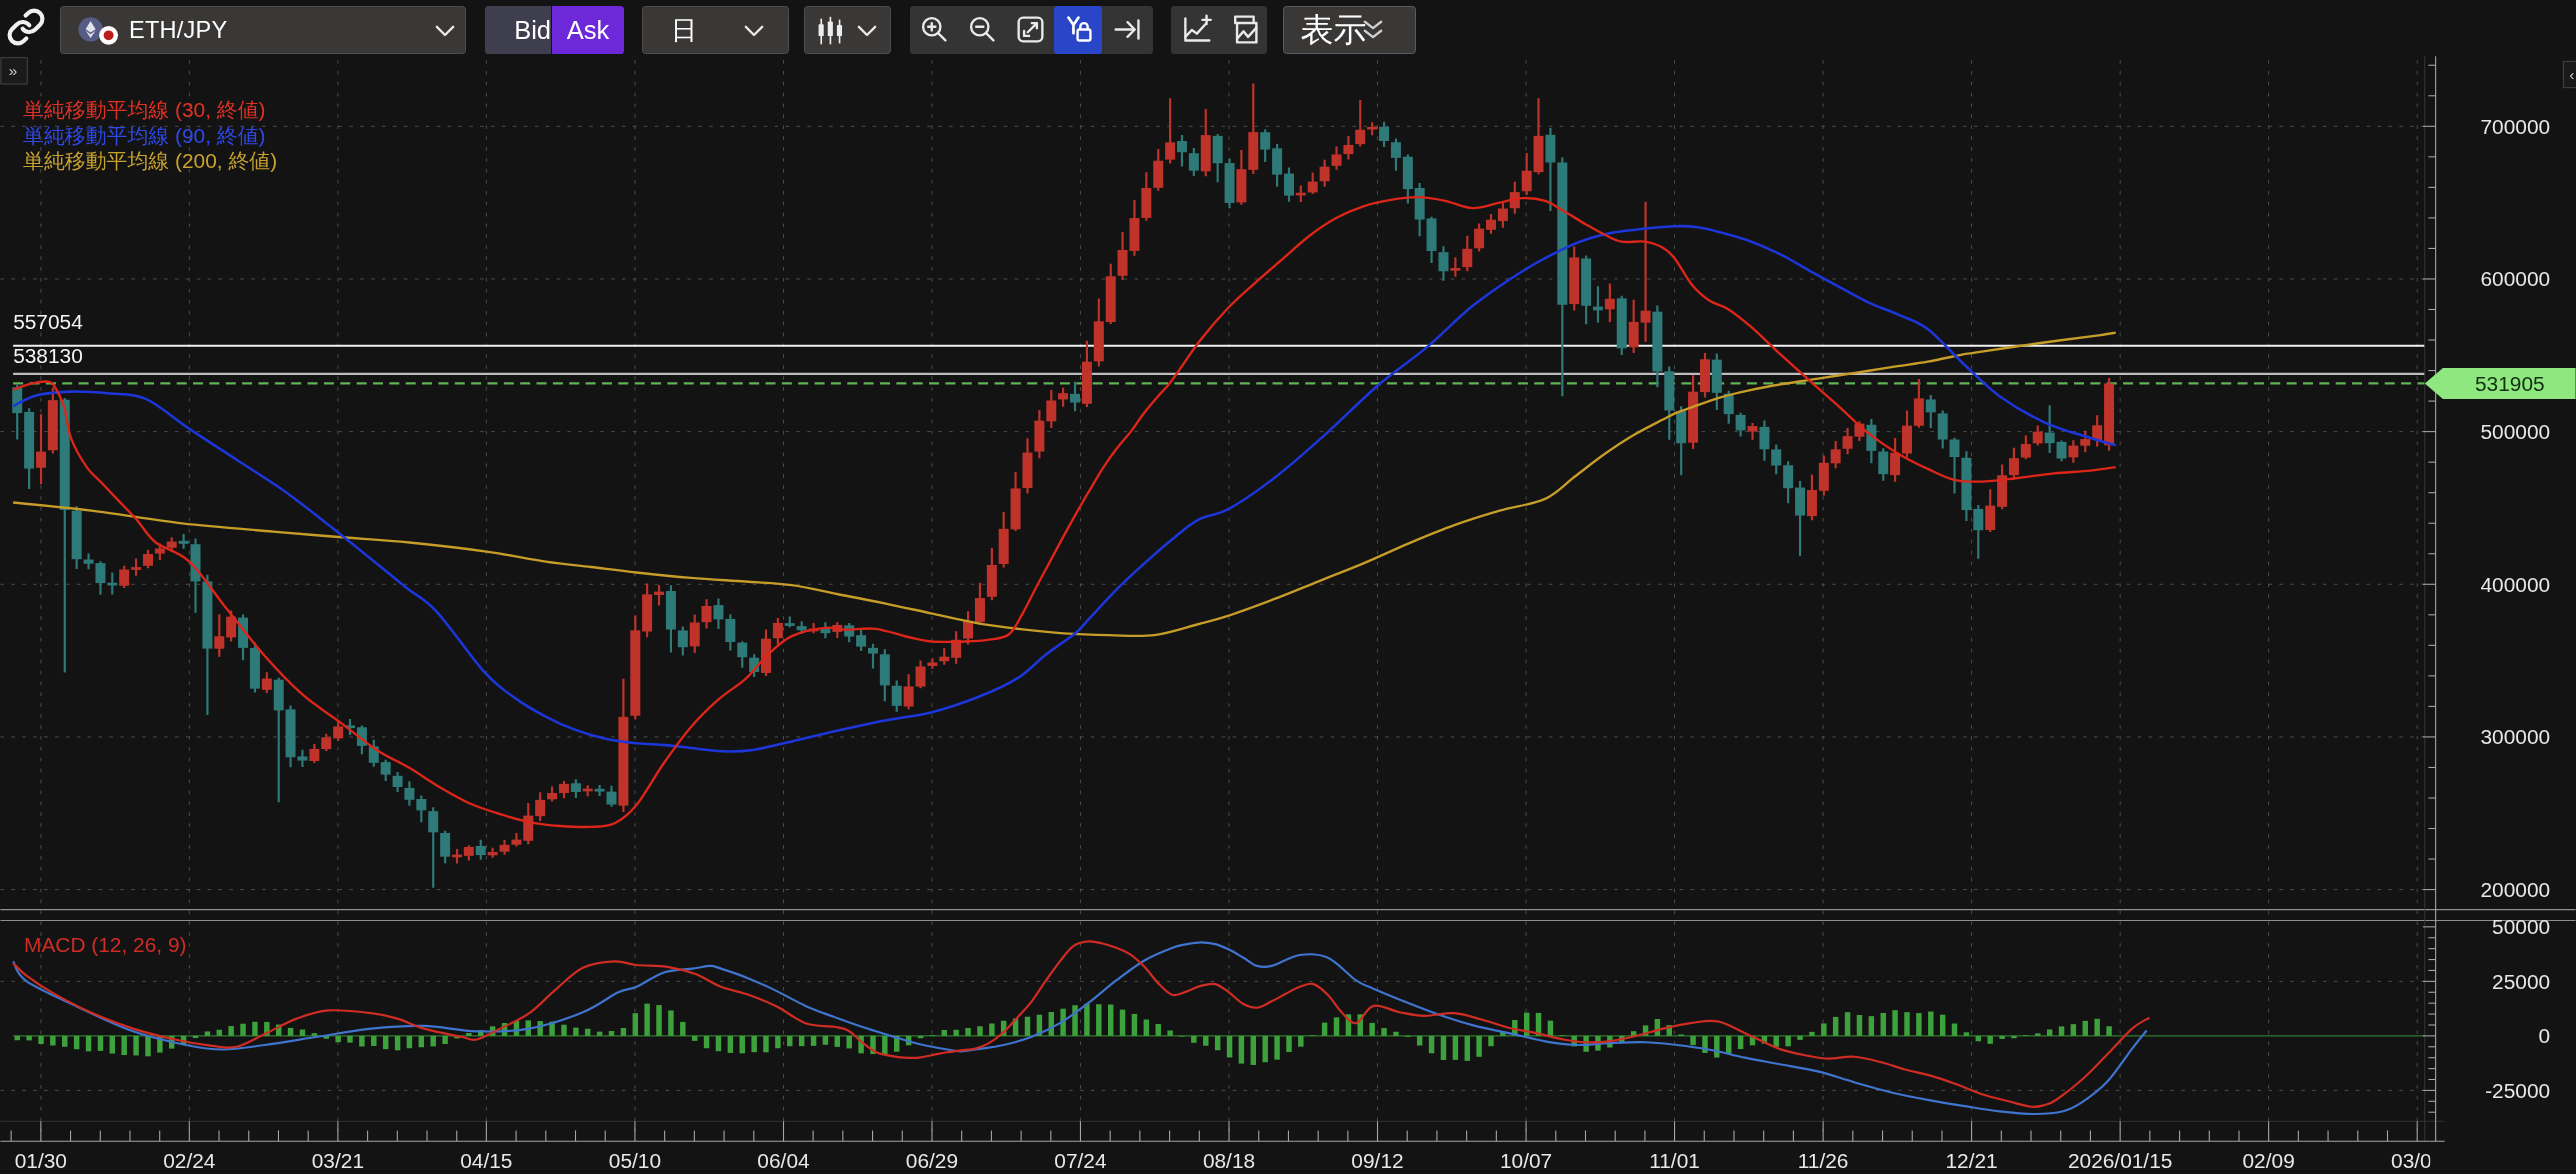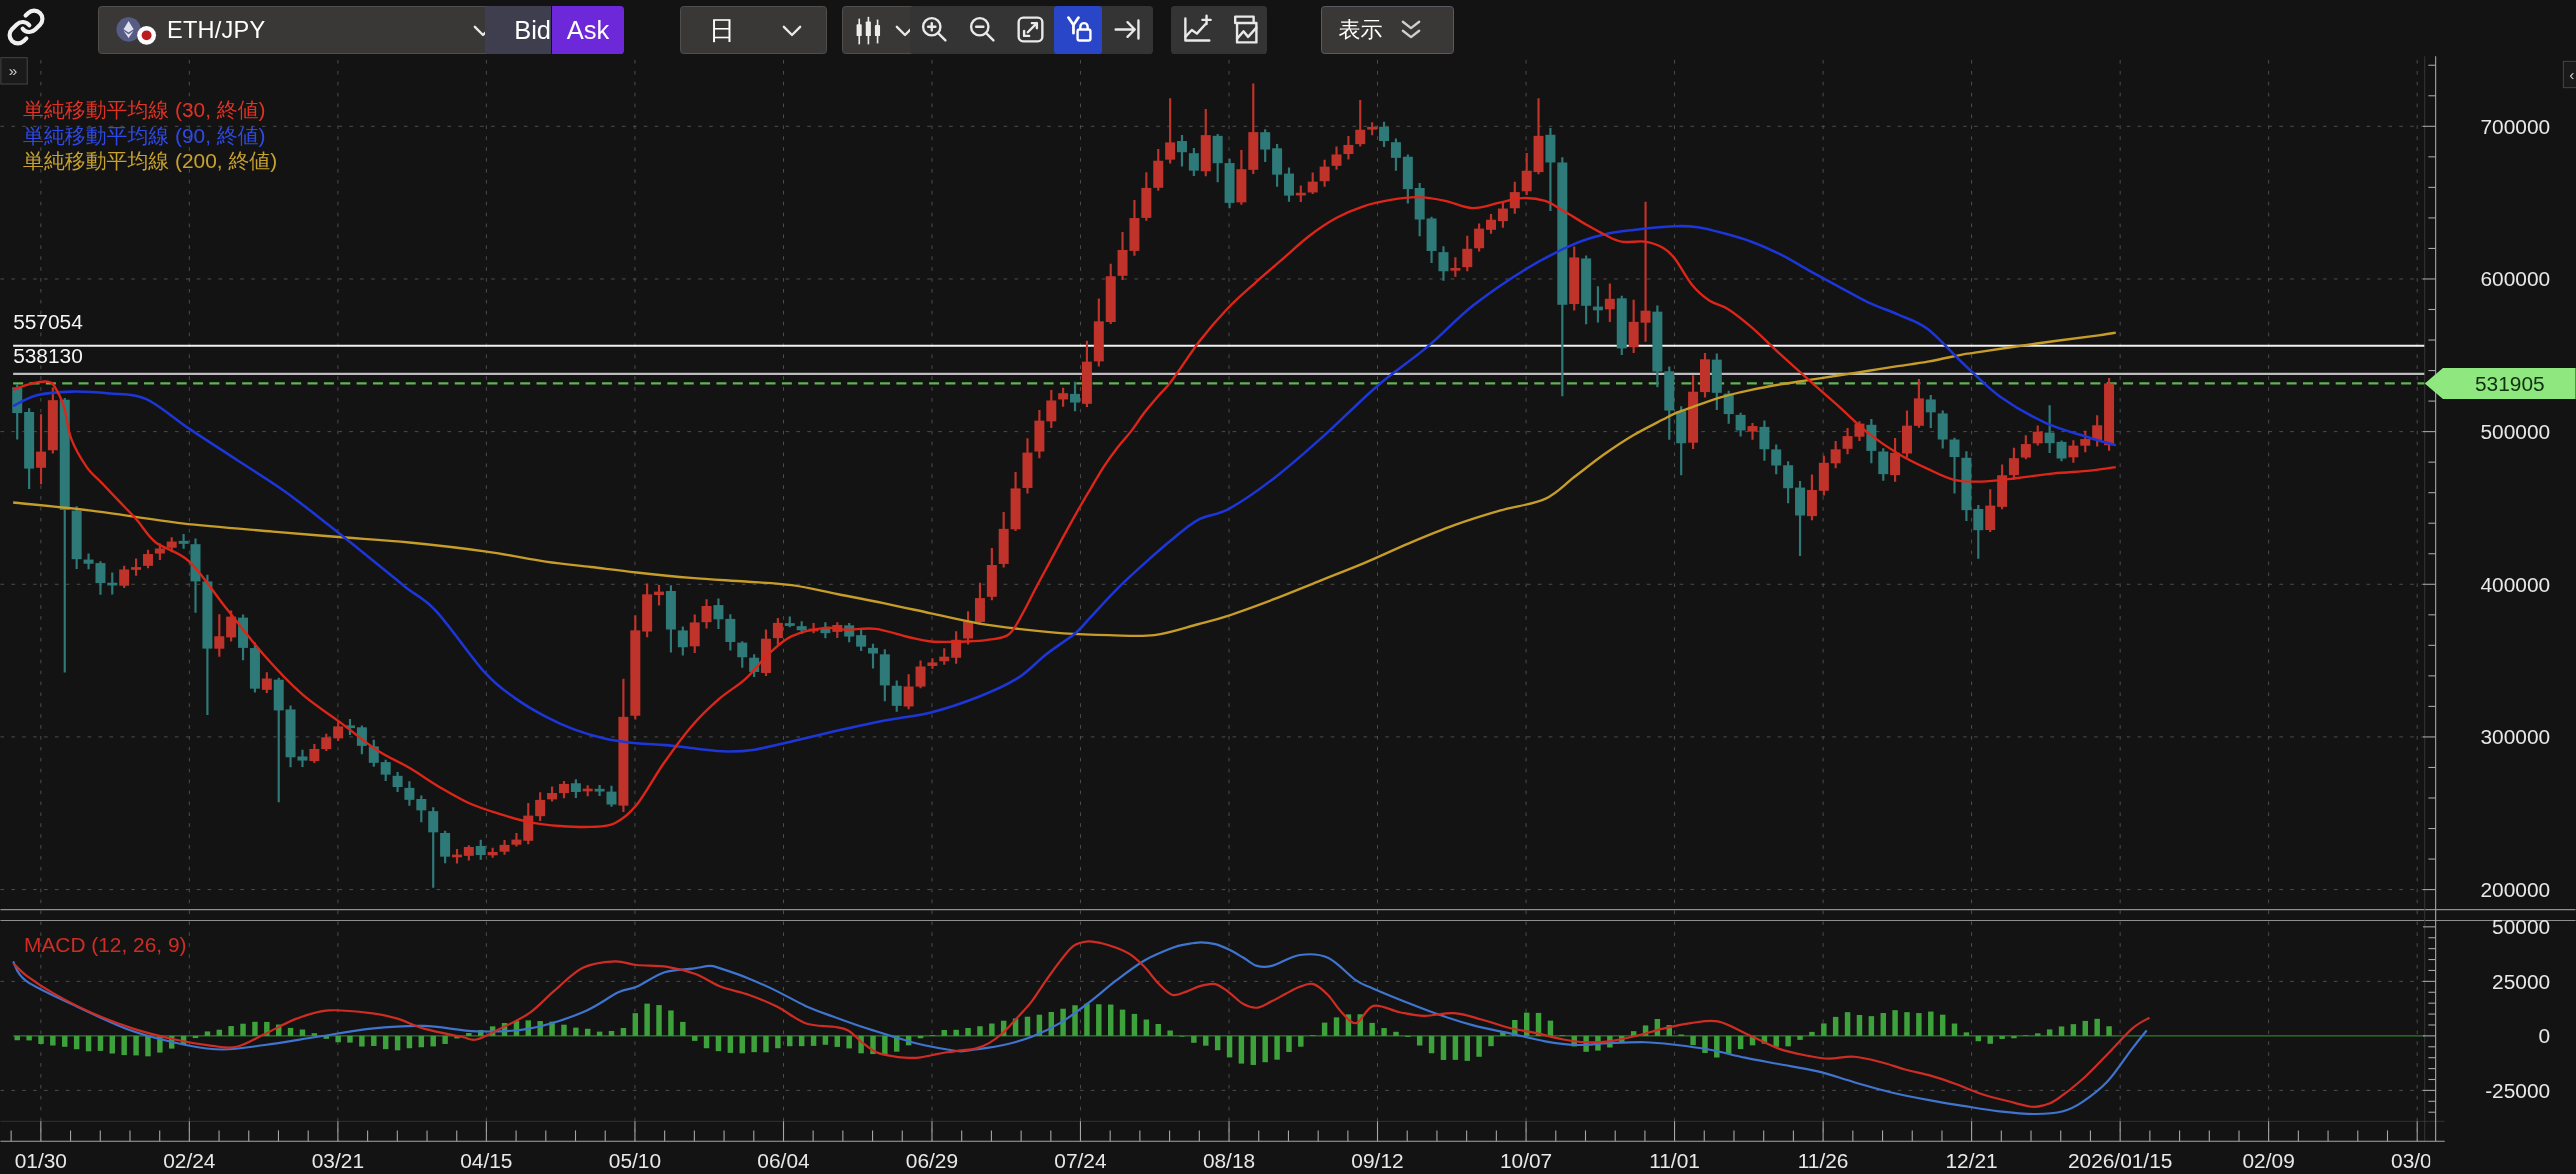--- a/index.html
+++ b/index.html
@@ -1,19 +1,19 @@
 <!DOCTYPE html>
 <html style="font-size:14.5px"><head><meta charset="utf-8">
 <style>
 html,body{margin:0;padding:0;background:#131313;}
 *{box-sizing:border-box;font-family:"Liberation Sans",sans-serif;}
 .stage{position:relative;width:2576px;height:1174px;background:#131313;overflow:hidden;}
 .abs{position:absolute;}
 .tb{position:absolute;left:0;top:0;width:2576px;height:56px;background:#131313;z-index:5;}
-.dd{position:absolute;top:5.5px;height:48px;background:#3a3837;border:0.9px solid #504e4c;border-radius:3.6px;margin-left:38px;}
+.dd{position:absolute;top:5.5px;height:48px;background:#3a3837;border:0.9px solid #504e4c;border-radius:3.6px;}
 .lbl{position:absolute;top:50%;transform:translateY(-50%);color:#fff;white-space:nowrap;}
 .grp{position:absolute;top:5.5px;height:48px;background:#343434;border-radius:3.6px;}
 .btn{position:absolute;top:5.5px;width:48px;height:48px;display:flex;align-items:center;justify-content:center;border-radius:3.6px;}
 svg text{font-family:"Liberation Sans",sans-serif;}
 </style></head>
 <body>
 <div class="stage">
 <div class="abs" style="left:0;top:0"><svg width="2576" height="1174" viewBox="0 0 2834 1292" font-family="Liberation Sans, sans-serif">
         <rect x="0" y="0" width="2834" height="1292" fill="#131313"></rect>
         <line x1="44.5" y1="66" x2="44.5" y2="1256" stroke="#535353" stroke-width="1" stroke-dasharray="4 8"></line>
@@ -674,20 +674,20 @@
         </svg>
       </div>
   <div class="btn" style="left:1219px">
         <svg width="35" height="35" viewBox="0 0 38 38">
           <path d="M10 12 V5 H30 V10" stroke="#e9e9e9" stroke-width="2.6" fill="none" stroke-linecap="round" stroke-linejoin="round"></path>
           <rect x="12" y="12" width="21" height="21" stroke="#e9e9e9" stroke-width="2.6" fill="none" stroke-linecap="round" stroke-linejoin="round"></rect>
           <path d="M12 29 L19 21 L24 27 L33 17" stroke="#e9e9e9" stroke-width="2.6" fill="none" stroke-linecap="round" stroke-linejoin="round"></path>
         </svg>
       </div>
   <div class="dd" style="left:1283px;width:133px;border-color:#5a5a66">
-    <span class="lbl" style="left:16.4px;font-size:22px">表示</span>
+    <span class="lbl" style="left:16.4px;font-size:33px">表示</span>
     <svg class="abs" style="left:78px;top:12.7px" width="22" height="23.6" viewBox="0 0 24 26">
           <path d="M3 3 L12 10 L21 3 M3 13 L12 20 L21 13" stroke="#cfcfcf" stroke-width="2.6" fill="none" stroke-linecap="round" stroke-linejoin="round"></path>
         </svg>
   </div>
 </div>
 
 </div>
 
 </body></html>

